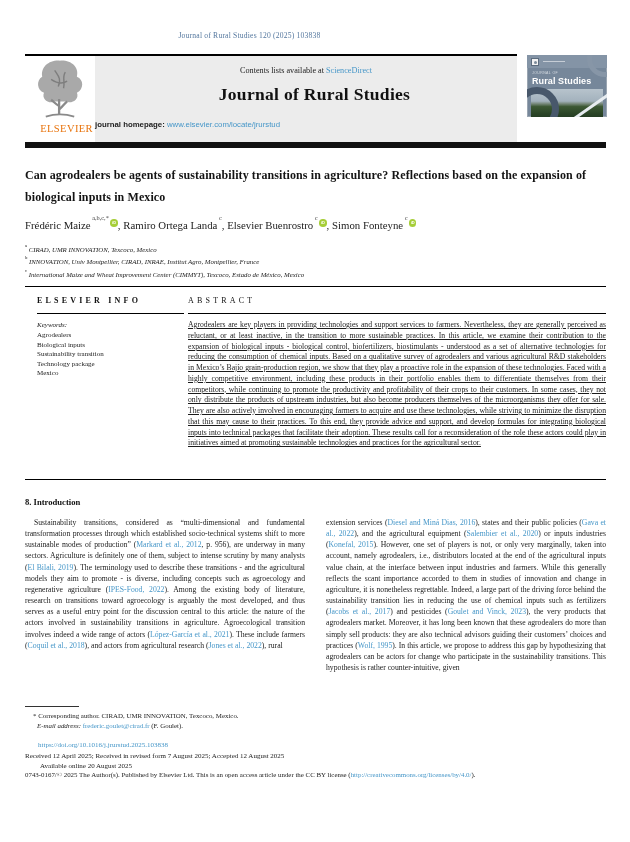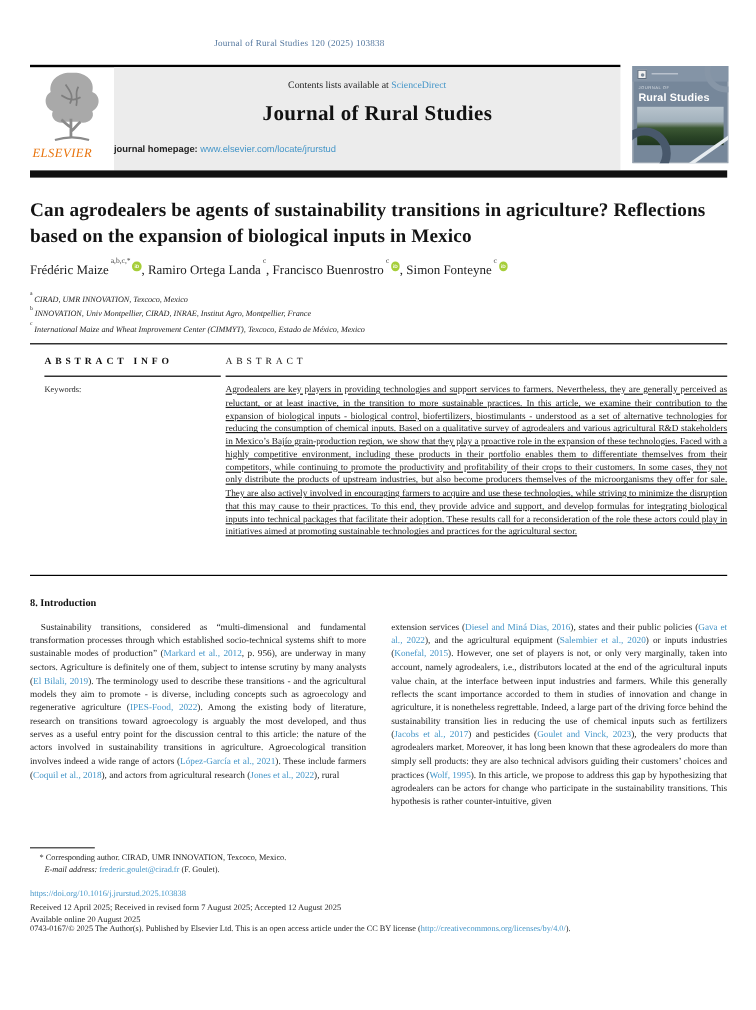--- a/index.html
+++ b/index.html
@@ -24,27 +24,27 @@
   
   .banner { top:56px; left:95px; width:422px; height:86px; background:#ececec; }
   .contents-line { top:66px; left:95px; width:422px; text-align:center; font-size:8.2px; }
   .journal-title { top:84px; left:95px; width:422px; text-align:center;
     font-size:17.5px; font-weight:bold; letter-spacing:.3px; color:#111;padding-left:17px; }
   .homepage-line { top:120px; left:95px; width:422px; 
     font-family:"Liberation Sans", sans-serif; font-size:7.8px; font-weight:bold; color:#222; }
   .homepage-line .link { font-weight:normal; }
 
   
-  .els-logo { top:58px; left:27px; width:66px; height:82px; text-align:left;font-style:italic; }
+  .els-logo { top:58px; left:27px; width:66px; height:82px; text-align:right; }
   .els-tree { display:block; margin:0 auto; }
   .els-word { font-size:10.5px; color:#e8730c; letter-spacing:.4px; margin-top:1px;
     font-family:"Liberation Serif", serif; }
 
   
-  .cover { top:55px; left:527px; width:80px; height:81px; background:#76879a; overflow:hidden;
+  .cover { top:55px; left:527px; width:80px; height:62px; background:#76879a; overflow:hidden;
     box-shadow:0 0 0 1px #9aa5b1 inset; }
   .cover-topstrip { position:absolute; top:0; left:0; width:80px; height:13px; background:#8success494a6; background:#8494a6; }
   .cover-logo-box { position:absolute; top:3px; left:4px; width:8px; height:8px; background:#f2f2f2;
     border:.5px solid #5c6c7e; }
   .cover-logo-box:after { content:""; position:absolute; left:2px; top:2px; width:3px; height:3px;
     background:#7b8a99; border-radius:50%; }
   .cover-rule { position:absolute; top:6px; left:16px; width:22px; height:1px; background:#c6cdd6; }
   .cover-journal-of { position:absolute; top:16px; left:5px; font-family:"Liberation Sans",sans-serif;
     font-size:3.5px; color:#d7dde3; letter-spacing:.4px; }
   .cover-title { position:absolute; top:21px; left:5px; font-family:"Liberation Sans",sans-serif;
@@ -52,61 +52,61 @@
   .cover-photo { position:absolute; top:34px; left:4px; width:72px; height:32px;
     background:linear-gradient(#b7c3cc 0%, #a3b2bd 38%, #77897b 46%, #3c5834 55%, #2a4426 78%, #1f3520 100%); }
   .cover-swirl { position:absolute; left:-12px; bottom:-14px; width:44px; height:44px; border-radius:50%;
     border:7px solid #48586b; }
   .cover-swirl2 { position:absolute; right:-16px; top:-14px; width:36px; height:36px; border-radius:50%;
     border:5px solid #8violet796a7; border:5px solid #8796a7; }
   .cover-line { position:absolute; right:-6px; bottom:9px; width:46px; height:2.5px; background:#e7ecf0;
     transform:rotate(-35deg); }
 
   
-  .art-title { top:165px; left:25px; width:566px; font-size:16px; line-height:21.5px;
+  .art-title { top:165px; left:25px; width:566px; font-size:12px; line-height:21.5px;
     font-weight:bold; color:#141414; letter-spacing:.1px; }
   .authors { top:218px; left:25px; width:580px; font-size:10.8px; color:#1b1b1b; }
   .authors sup { font-size:6.3px; position:relative; top:-4px; color:#44楼4; color:#444; }
   .orcid { display:inline-block; width:7.5px; height:7.5px; border-radius:50%; background:#a6ce39;
     color:#fff; font-family:"Liberation Sans",sans-serif; font-size:4px; font-weight:bold;
     text-align:center; line-height:7.5px; vertical-align:super; margin-left:1.5px; }
   .affils { top:243px; left:25px; width:580px; font-size:6.8px; font-style:italic;
     line-height:10px; color:#222; }
   .affils sup { font-style:normal; font-size:4.8px; position:relative; top:-2px; margin-right:1.5px; }
 
   
   .rule-1 { top:286px; left:25px; width:581px; height:1.1px; background:#000; }
   .rule-2 { top:479px; left:25px; width:581px; height:1.1px; background:#000; }
 
   
   .ai-head { top:296px; left:37px; font-size:8px; font-weight:bold; letter-spacing:3.2px; color:#111; }
   .ab-head { top:296px; left:188px; font-size:8px; font-weight:normal; letter-spacing:3.2px; color:#111; }
   .ai-rule { top:313px; left:37px; width:147px; height:1px; background:#000; }
   .ab-rule { top:313px; left:188px; width:418px; height:1px; background:#000; }
-  .kw-label { top:321px; left:37px; font-size:7px; color:#222; }
+  .kw-label { top:321px; left:37px; font-size:7px; font-style:italic; color:#222; }
   .kw-list { top:331px; left:37px; width:140px; font-size:7px; line-height:9.6px; color:#222; }
   .abstract { top:320px; left:188px; width:418px; font-size:7.7px; line-height:10.75px;
     text-align:justify; color:#1b1b1b;text-decoration:underline; }
 
   
   .intro-head { top:497px; left:25px; font-size:8.6px; font-weight:bold; color:#111; }
   .cols { top:517px; left:25px; width:581px; display:flex; gap:21px;justify-content:space-between; }
   .col { width:280px; font-size:7.7px; line-height:11.15px; text-align:justify; color:#1b1b1b; }
   .col.first { text-indent:9px; }
 
   
   .fn-rule { top:706px; left:25px; width:54px; height:.9px; background:#333; }
   .footnote { top:711px; left:25px; width:290px; font-size:6.9px; line-height:9.6px; color:#1b1b1b; }
   .footnote .l1 { padding-left:8px; }
   .footnote .l2 { padding-left:12px; }
 
   
-  .doi { top:741px; left:25px; font-size:7px; }
+  .doi { top:741px; left:38px; font-size:7px; }
   .received { top:752px; left:25px; font-size:7px; color:#1b1b1b; }
-  .available { top:761.5px; left:25px; font-size:7px; color:#1b1b1b; }
+  .available { top:761.5px; left:40px; font-size:7px; color:#1b1b1b; }
   .copyright { top:771px; left:25px; width:581px; font-size:6.9px; color:#1b1b1b; }
 </style>
 </head>
 <body>
 
 <div class="page">
 
   <div class="abs journal-ref">Journal of Rural Studies 120 (2025) 103838</div>
 
   <div class="abs rule-top"></div>
@@ -139,33 +139,40 @@
     <div class="cover-title">Rural Studies</div>
     <div class="cover-photo"></div>
     <div class="cover-swirl"></div>
     <div class="cover-line"></div>
   </div>
 
   <div class="abs thick-bar"></div>
 
   <div class="abs art-title">Can agrodealers be agents of sustainability transitions in agriculture? Reflections based on the expansion of biological inputs in Mexico</div>
 
-  <div class="abs authors"><span><span>Frédéric Maize</span><sup> a,b,c,*</sup><span class="orcid">iD</span>, </span><span><span>Ramiro Ortega Landa</span><sup> c</sup>, </span><span><span>Francisco Buenrostro</span><sup> c</sup><span class="orcid">iD</span>, </span><span><span>Simon Fonteyne</span><sup> c</sup><span class="orcid">iD</span></span></div>
+  <div class="abs authors"><span><span>Frédéric Maize</span><sup> a,b,c,*</sup><span class="orcid">iD</span>, </span><span><span>Ramiro Ortega Landa</span><sup> c</sup>, </span><span><span>Elsevier Buenrostro</span><sup> c</sup><span class="orcid">iD</span>, </span><span><span>Simon Fonteyne</span><sup> c</sup><span class="orcid">iD</span></span></div>
 
   <div class="abs affils">
       <div><sup>a</sup>CIRAD, UMR INNOVATION, Texcoco, Mexico</div>
       <div><sup>b</sup>INNOVATION, Univ Montpellier, CIRAD, INRAE, Institut Agro, Montpellier, France</div>
       <div><sup>c</sup>International Maize and Wheat Improvement Center (CIMMYT), Texcoco, Estado de México, Mexico</div>
     </div>
 
   <div class="abs rule-1"></div>
 
-  <div class="abs ai-head">ABSTRACT INFO</div>
+  <div class="abs ai-head">ELSEVIER INFO</div>
   <div class="abs ai-rule"></div>
   <div class="abs kw-label">Keywords:</div>
+  <div class="abs kw-list">
+      <div>Agrodealers</div>
+      <div>Biological inputs</div>
+      <div>Sustainability transition</div>
+      <div>Technology package</div>
+      <div>Mexico</div>
+    </div>
 
   <div class="abs ab-head">ABSTRACT</div>
   <div class="abs ab-rule"></div>
   <div class="abs abstract">Agrodealers are key players in providing technologies and support services to farmers. Nevertheless, they are generally perceived as reluctant, or at least inactive, in the transition to more sustainable practices. In this article, we examine their contribution to the expansion of biological inputs - biological control, biofertilizers, biostimulants - understood as a set of alternative technologies for reducing the consumption of chemical inputs. Based on a qualitative survey of agrodealers and various agricultural R&amp;D stakeholders in Mexico’s Bajío grain-production region, we show that they play a proactive role in the expansion of these technologies. Faced with a highly competitive environment, including these products in their portfolio enables them to differentiate themselves from their competitors, while continuing to promote the productivity and profitability of their crops to their customers. In some cases, they not only distribute the products of upstream industries, but also become producers themselves of the microorganisms they offer for sale. They are also actively involved in encouraging farmers to acquire and use these technologies, while striving to minimize the disruption that this may cause to their practices. To this end, they provide advice and support, and develop formulas for integrating biological inputs into technical packages that facilitate their adoption. These results call for a reconsideration of the role these actors could play in initiatives aimed at promoting sustainable technologies and practices for the agricultural sector.</div>
 
   <div class="abs rule-2"></div>
 
   <div class="abs intro-head">8.  Introduction</div>
 
   <div class="abs cols">

